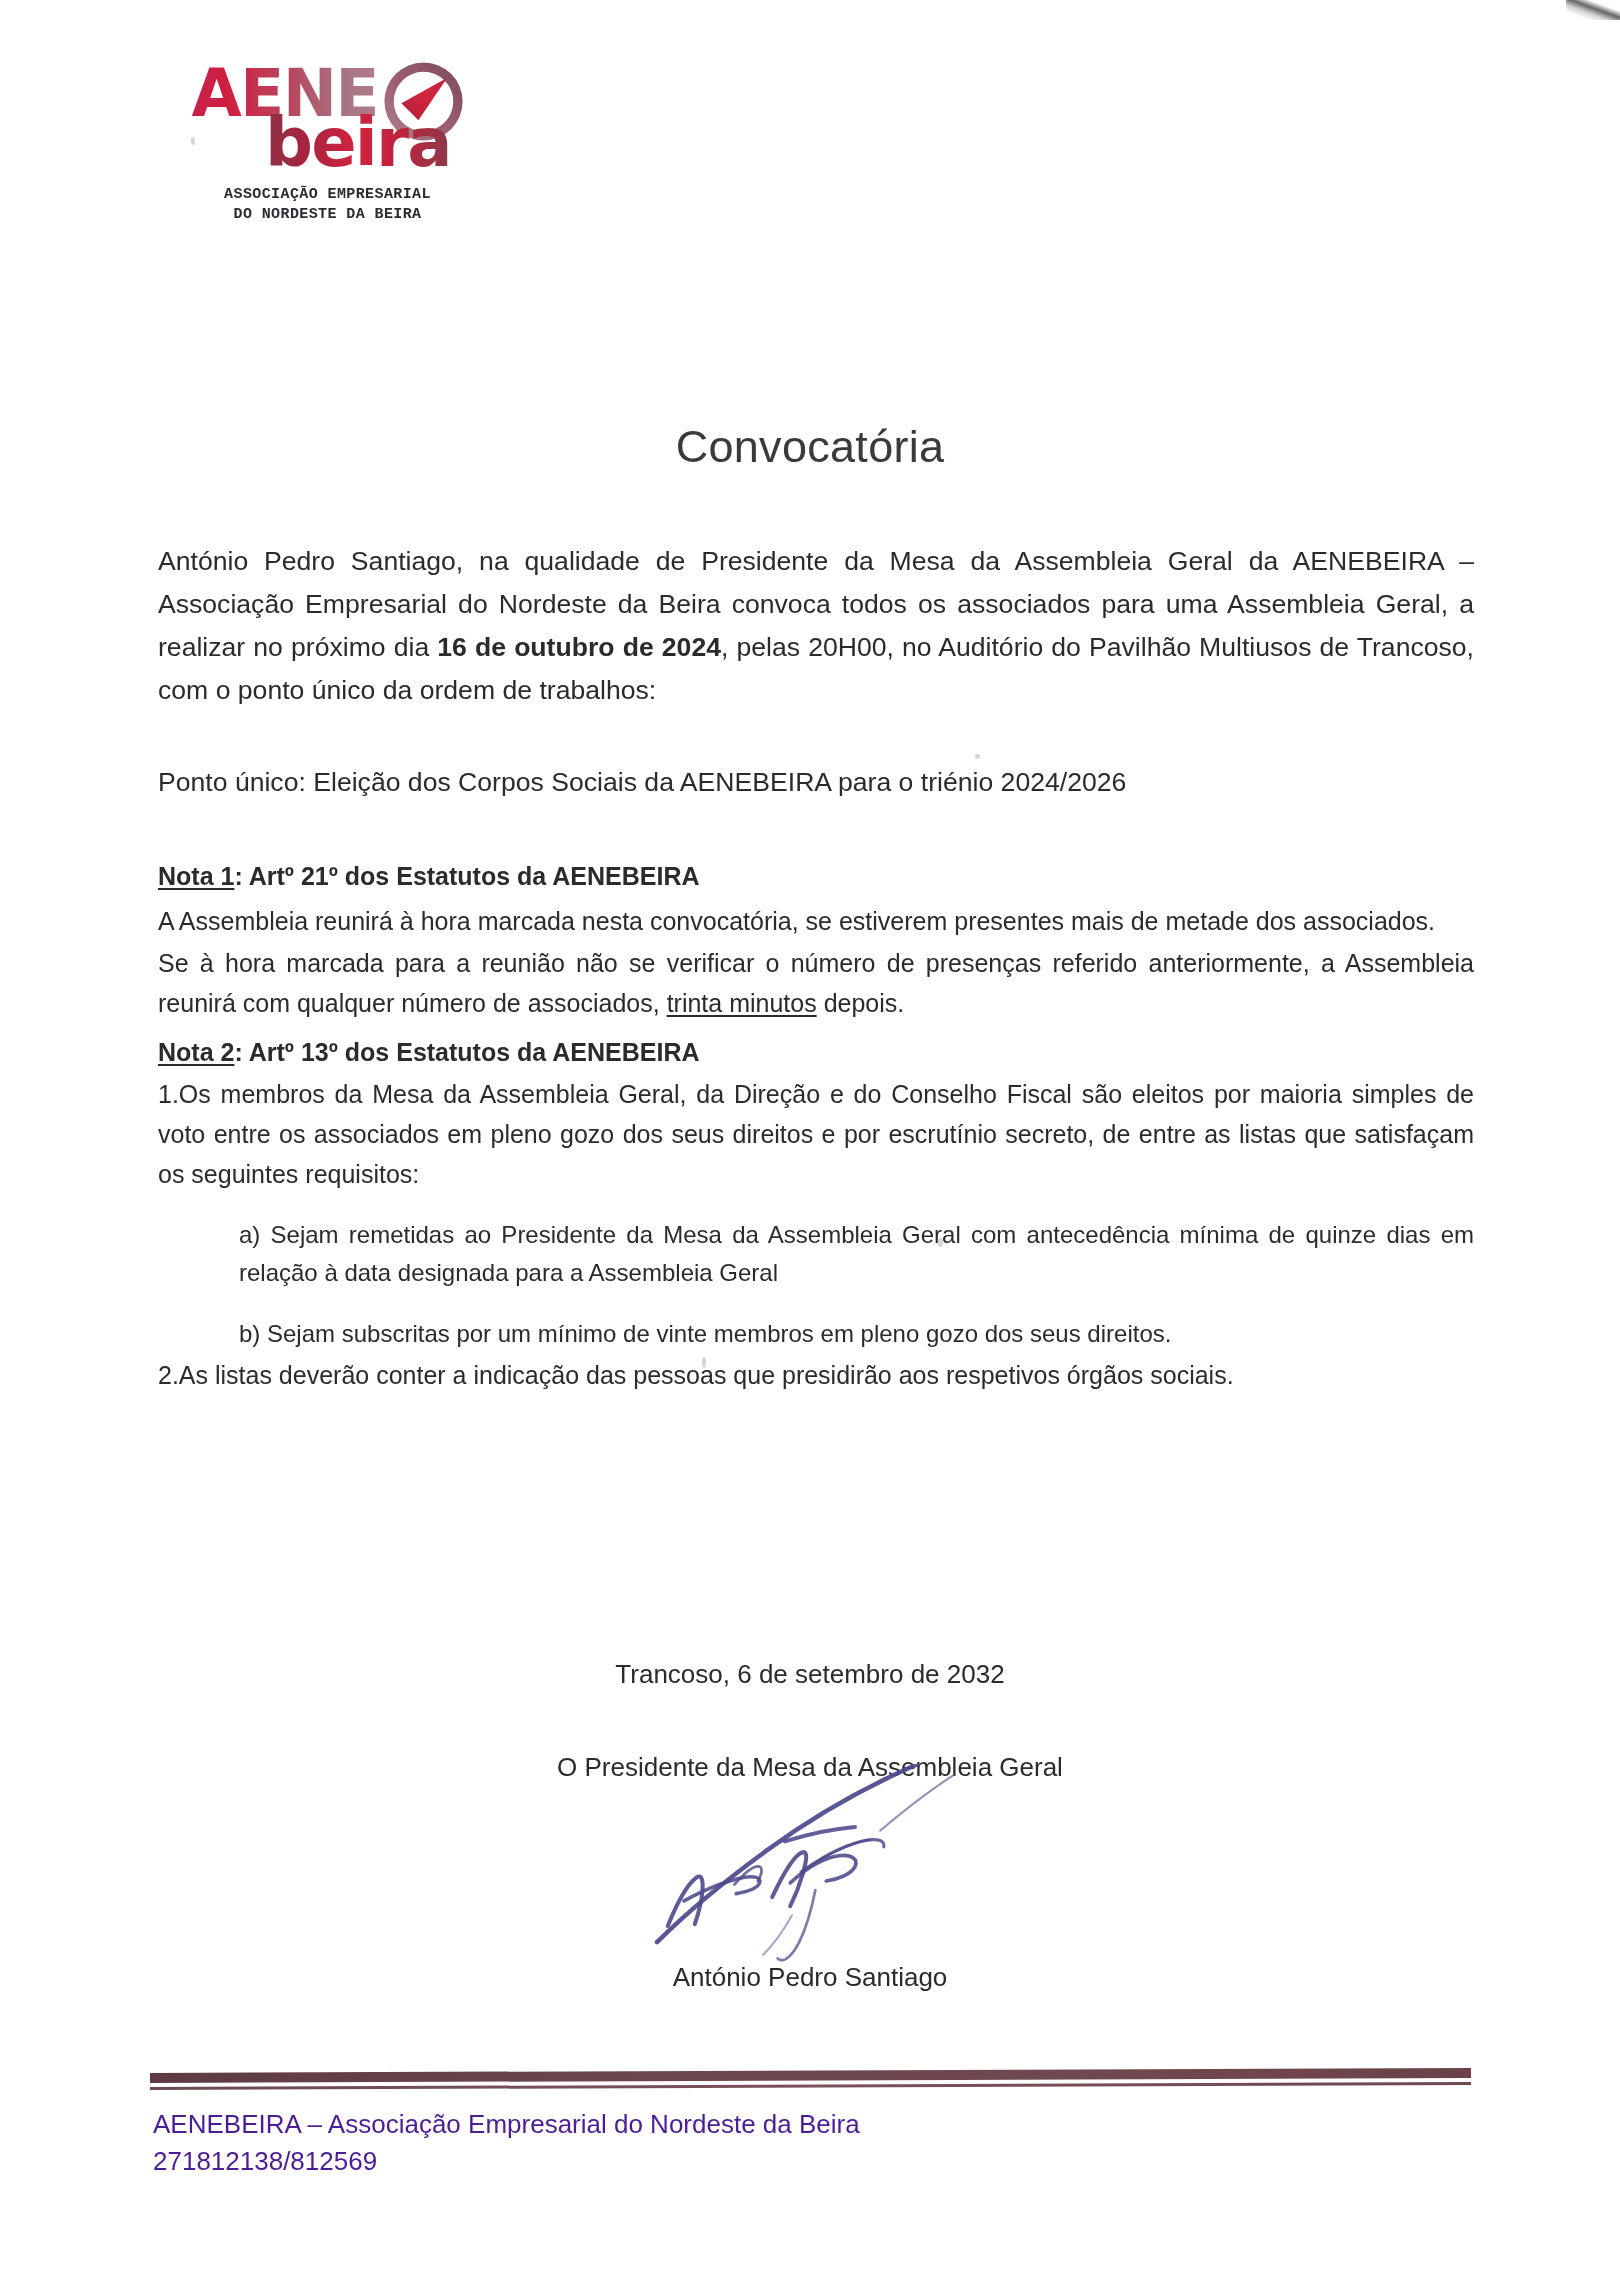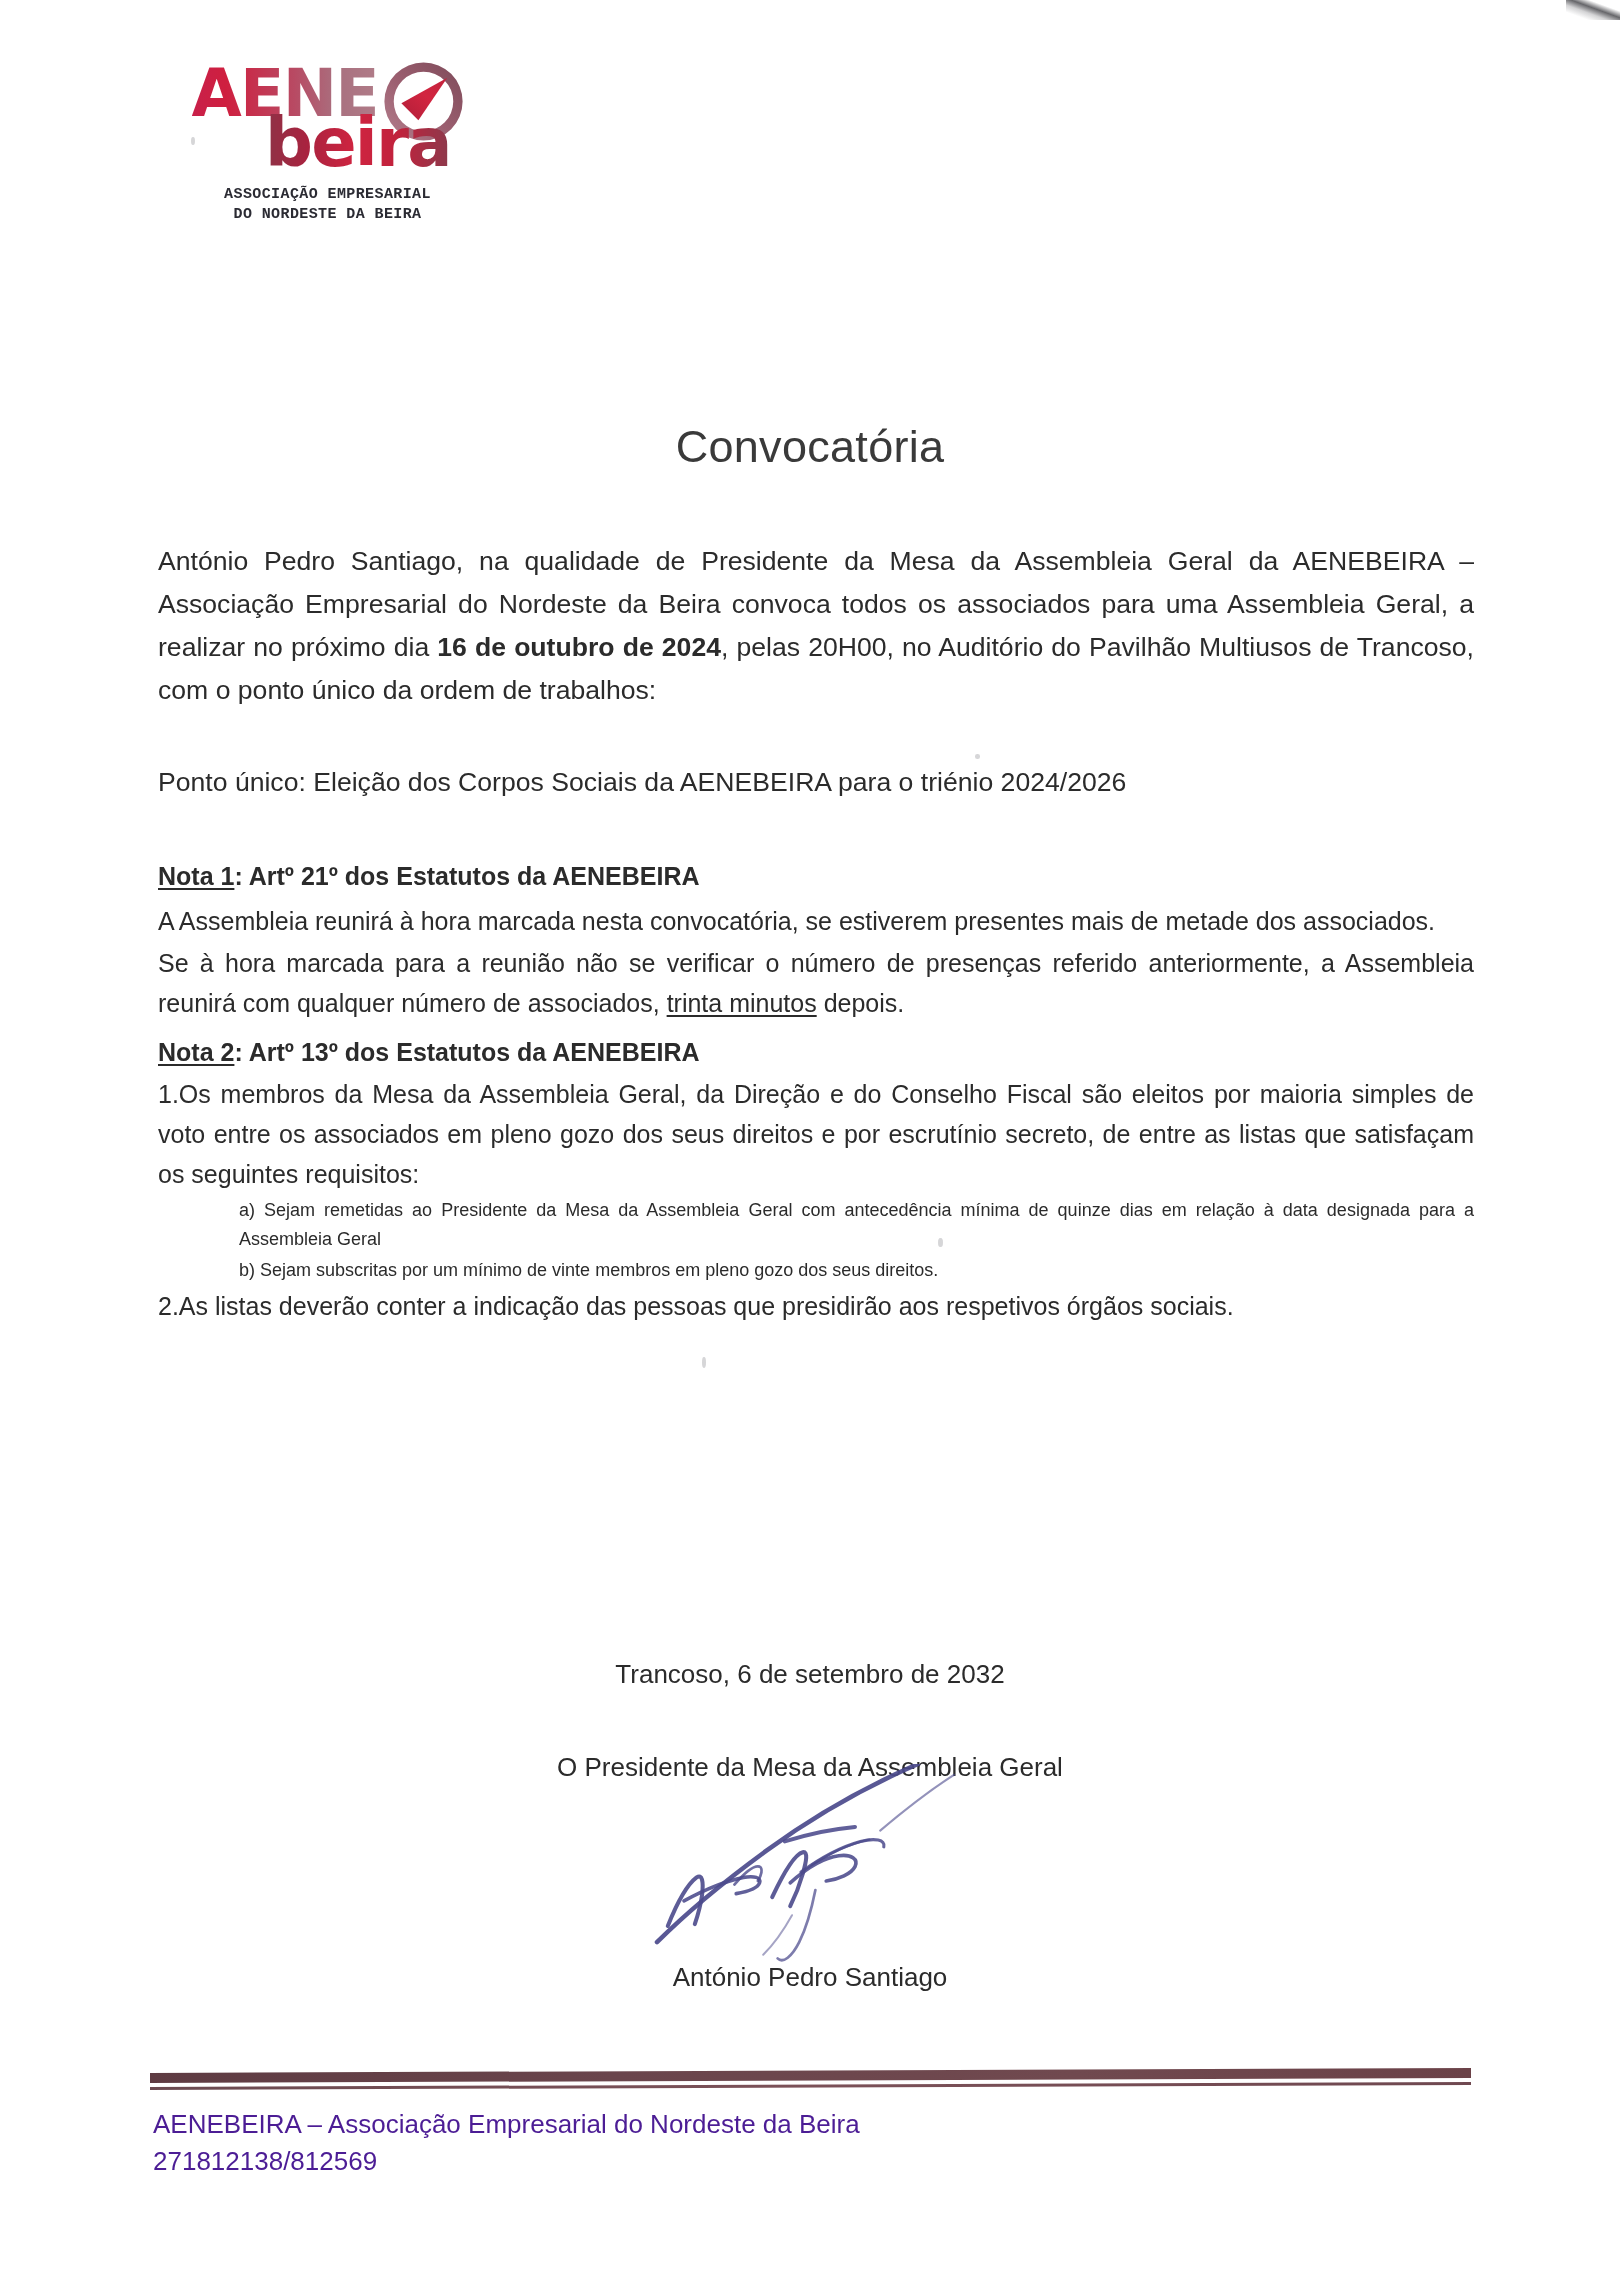--- a/index.html
+++ b/index.html
@@ -138,23 +138,23 @@
   .nota-head u { text-decoration: underline; text-underline-offset: 2.7px; }
 
   .nota-body {
     margin-top: 4px;
     font-size: 25px;
     line-height: 1.60;
     text-align: justify;
   }
   .nota-body.tight { margin-top: 1.8px; }
   .indent-a {
-    margin-top: 2px;
+    margin-top: 22px;
     padding-left: 81px;
-    font-size: 18px;
+    font-size: 24px;
     line-height: 1.60;
     text-align: justify;
   }
   .nota2-head {
     margin-top: 9px;
     font-weight: 700;
     font-size: 25px;
     text-align: left;
   }
 

